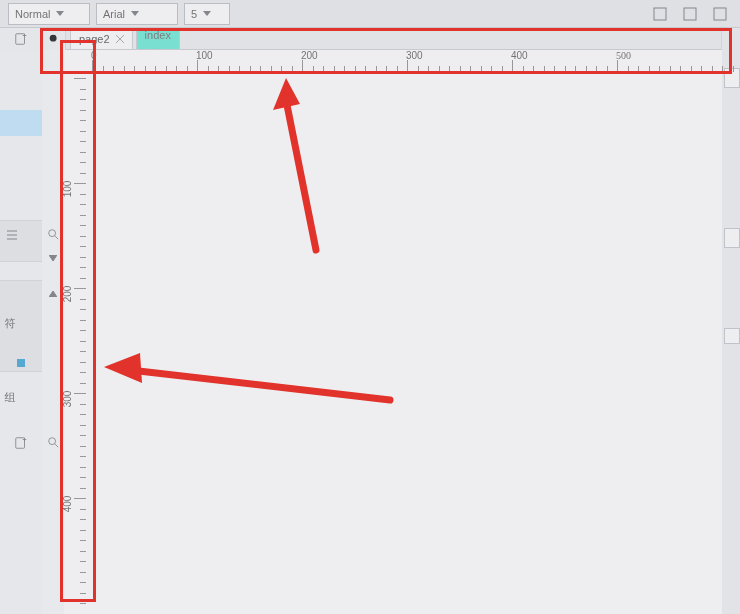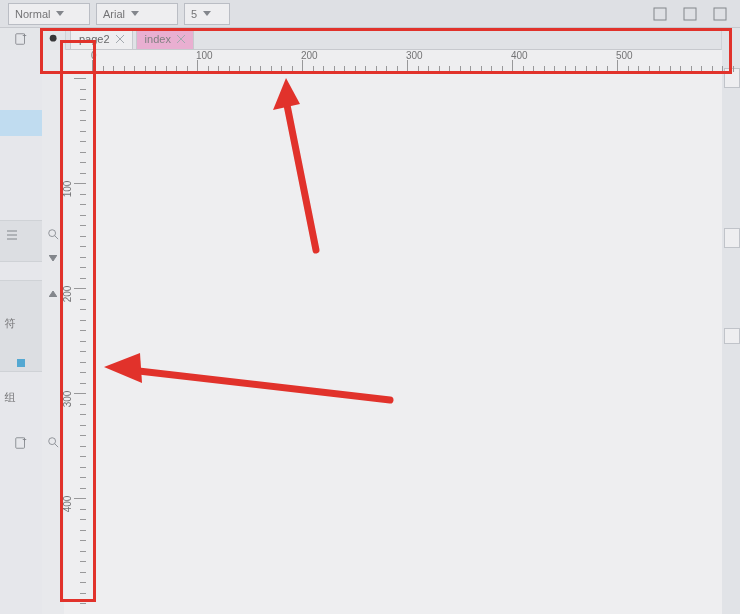--- a/index.html
+++ b/index.html
@@ -21,21 +21,21 @@
 
   
   .row2{position:absolute;left:0;top:28px;width:740px;height:22px;display:flex;align-items:stretch;}
   .row2-left{width:42px;display:flex;align-items:center;justify-content:center;background:#f2f4f6;border-right:1px solid #d5d8dc;}
   .row2-left svg{width:14px;height:14px;stroke:#6b7075;fill:none;}
   .zoom-cell{width:22px;display:flex;align-items:center;justify-content:center;background:#f2f4f6;border-right:1px solid #d5d8dc;}
   .tabs{flex:1;display:flex;align-items:flex-end;background:#eceff2;border-bottom:1px solid #c9ccd0;padding-left:4px;}
   .tab{height:20px;padding:0 8px;display:flex;align-items:center;gap:6px;background:#fff;border:1px solid #c9ccd0;border-bottom:none;
        margin-right:3px;border-radius:3px 3px 0 0;font-size:11px;color:#444;}
   .tab .close{width:8px;height:8px;color:#98a0a6;}
-  .tab.inactive{background:#f9a8d4;color:#666;}
+  .tab.inactive{background:#5eead4;color:#666;flex-direction:column;}
 
   
   .left-gutter{position:absolute;left:0;top:50px;width:42px;bottom:0;background:#f4f6f8;border-right:1px solid #d5d8dc;}
   .lg-item{position:absolute;left:0;width:42px;height:26px;display:flex;align-items:center;justify-content:center;}
   .lg-strip{position:absolute;left:0;width:42px;background:#e6e9ec;border-top:1px solid #d5d8dc;border-bottom:1px solid #d5d8dc;}
   .hl{position:absolute;left:0;width:42px;height:26px;background:#bfe6ff;}
   .lg-item svg{stroke:#6b7075;fill:none;}
   .cn{position:absolute;left:4px;width:12px;text-align:center;font-size:11px;color:#555;}
 
   
@@ -252,21 +252,21 @@
         <div class="tick th-minor" style="left: 436.5px;"></div>
         <div class="tick th-minor" style="left: 447px;"></div>
         <div class="tick th-minor" style="left: 457.5px;"></div>
         <div class="tick th-minor" style="left: 468px;"></div>
         <div class="tick th-minor" style="left: 478.5px;"></div>
         <div class="tick th-minor" style="left: 489px;"></div>
         <div class="tick th-minor" style="left: 499.5px;"></div>
         <div class="tick th-minor" style="left: 510px;"></div>
         <div class="tick th-minor" style="left: 520.5px;"></div>
         <div class="tick th-major" style="left: 531px;"></div>
-        <div class="th-label" style="left: 531px;">500</div>
+        <div class="th-label" style="left: 531px; font-family: Liberation Serif, serif;">500</div>
         <div class="tick th-minor" style="left: 541.5px;"></div>
         <div class="tick th-minor" style="left: 552px;"></div>
         <div class="tick th-minor" style="left: 562.5px;"></div>
         <div class="tick th-minor" style="left: 573px;"></div>
         <div class="tick th-minor" style="left: 583.5px;"></div>
         <div class="tick th-minor" style="left: 594px;"></div>
         <div class="tick th-minor" style="left: 604.5px;"></div>
         <div class="tick th-minor" style="left: 615px;"></div>
         <div class="tick th-minor" style="left: 625.5px;"></div>
         <div class="tick th-minor" style="left: 541.5px;"></div>

